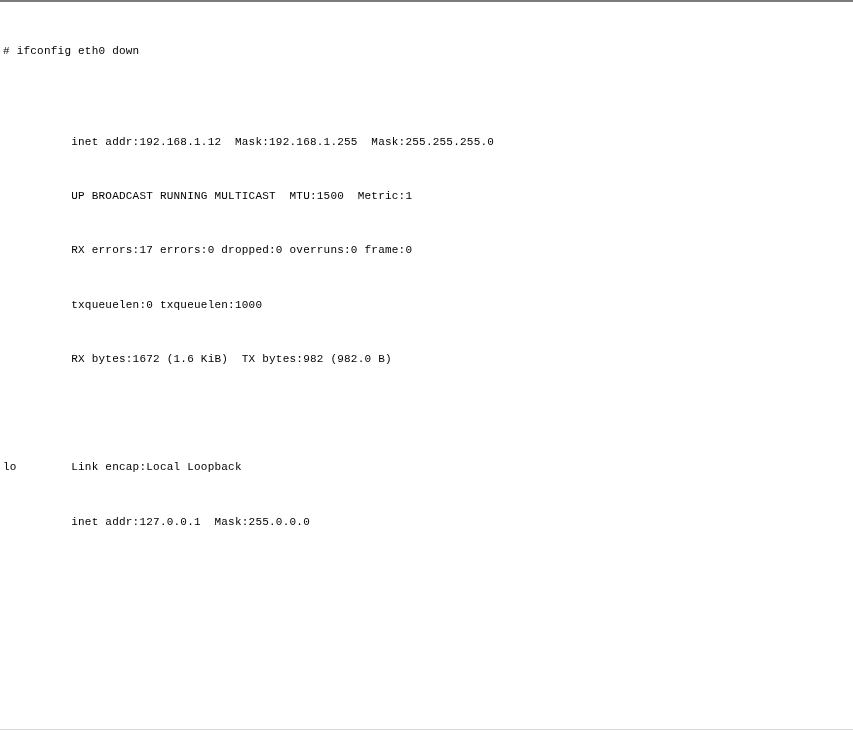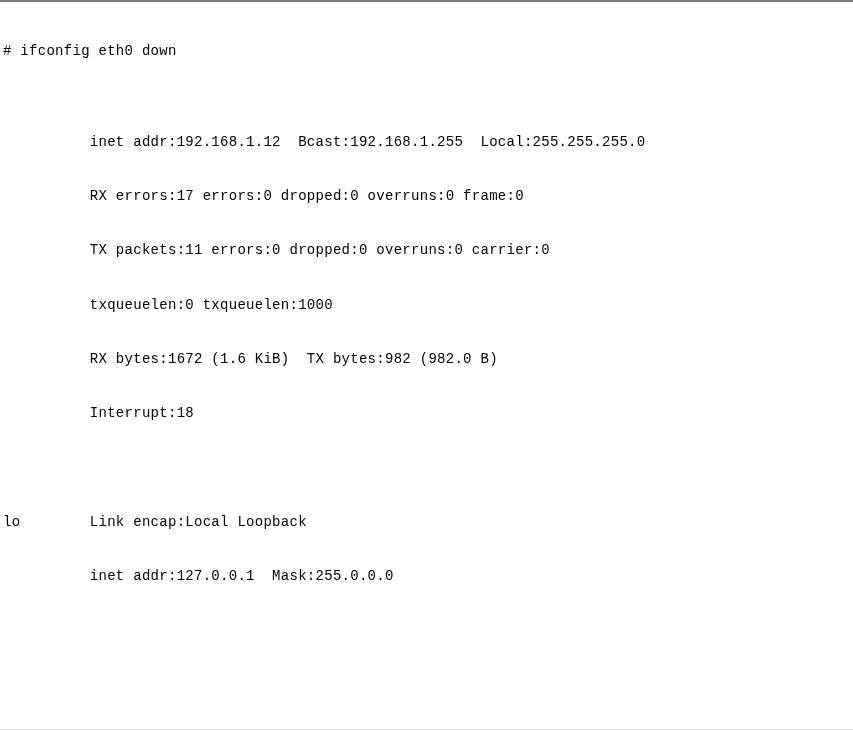--- a/index.html
+++ b/index.html
@@ -20,21 +20,21 @@
     box-sizing: border-box;
     border-top: 2px solid #7d7d7d;
     border-bottom: 1px solid #d8d8d8;
   }
   .screen {
     padding: 4px 0 0 3px;
   }
   
   .cmd-block {
     font-family: "Liberation Mono", "DejaVu Sans Mono", monospace;
-    font-size: 14px;
+    font-size: 11px;
     line-height: 18.1px;
     color: #000000;
     white-space: pre;
     letter-spacing: 0.02em;
   }
   .cmd-block .line {
     height: 18.1px;
   }
   .cmd-block .blank {
     height: 18.1px;
@@ -44,26 +44,25 @@
 <body>
 
 <div id="terminal">
   <div class="screen">
 
     <div class="cmd-block">
       <div class="line"># ifconfig eth0 down</div>
     </div>
 
     <div class="cmd-block">
-      <div class="line">          inet addr:192.168.1.12  Bcast:192.168.1.255  Local:255.255.255.0</div>
+      <div class="line">          inet addr:192.168.1.12  Mask:192.168.1.255  Mask:255.255.255.0</div>
+      <div class="line">          UP BROADCAST RUNNING MULTICAST  MTU:1500  Metric:1</div>
       <div class="line">          RX errors:17 errors:0 dropped:0 overruns:0 frame:0</div>
-      <div class="line">          TX packets:11 errors:0 dropped:0 overruns:0 carrier:0</div>
       <div class="line">          txqueuelen:0 txqueuelen:1000</div>
       <div class="line">          RX bytes:1672 (1.6 KiB)  TX bytes:982 (982.0 B)</div>
-      <div class="line">          Interrupt:18</div>
       <div class="blank"></div>
       <div class="line">lo        Link encap:Local Loopback</div>
       <div class="line">          inet addr:127.0.0.1  Mask:255.0.0.0</div>
       
       
       
       
       
       
       

